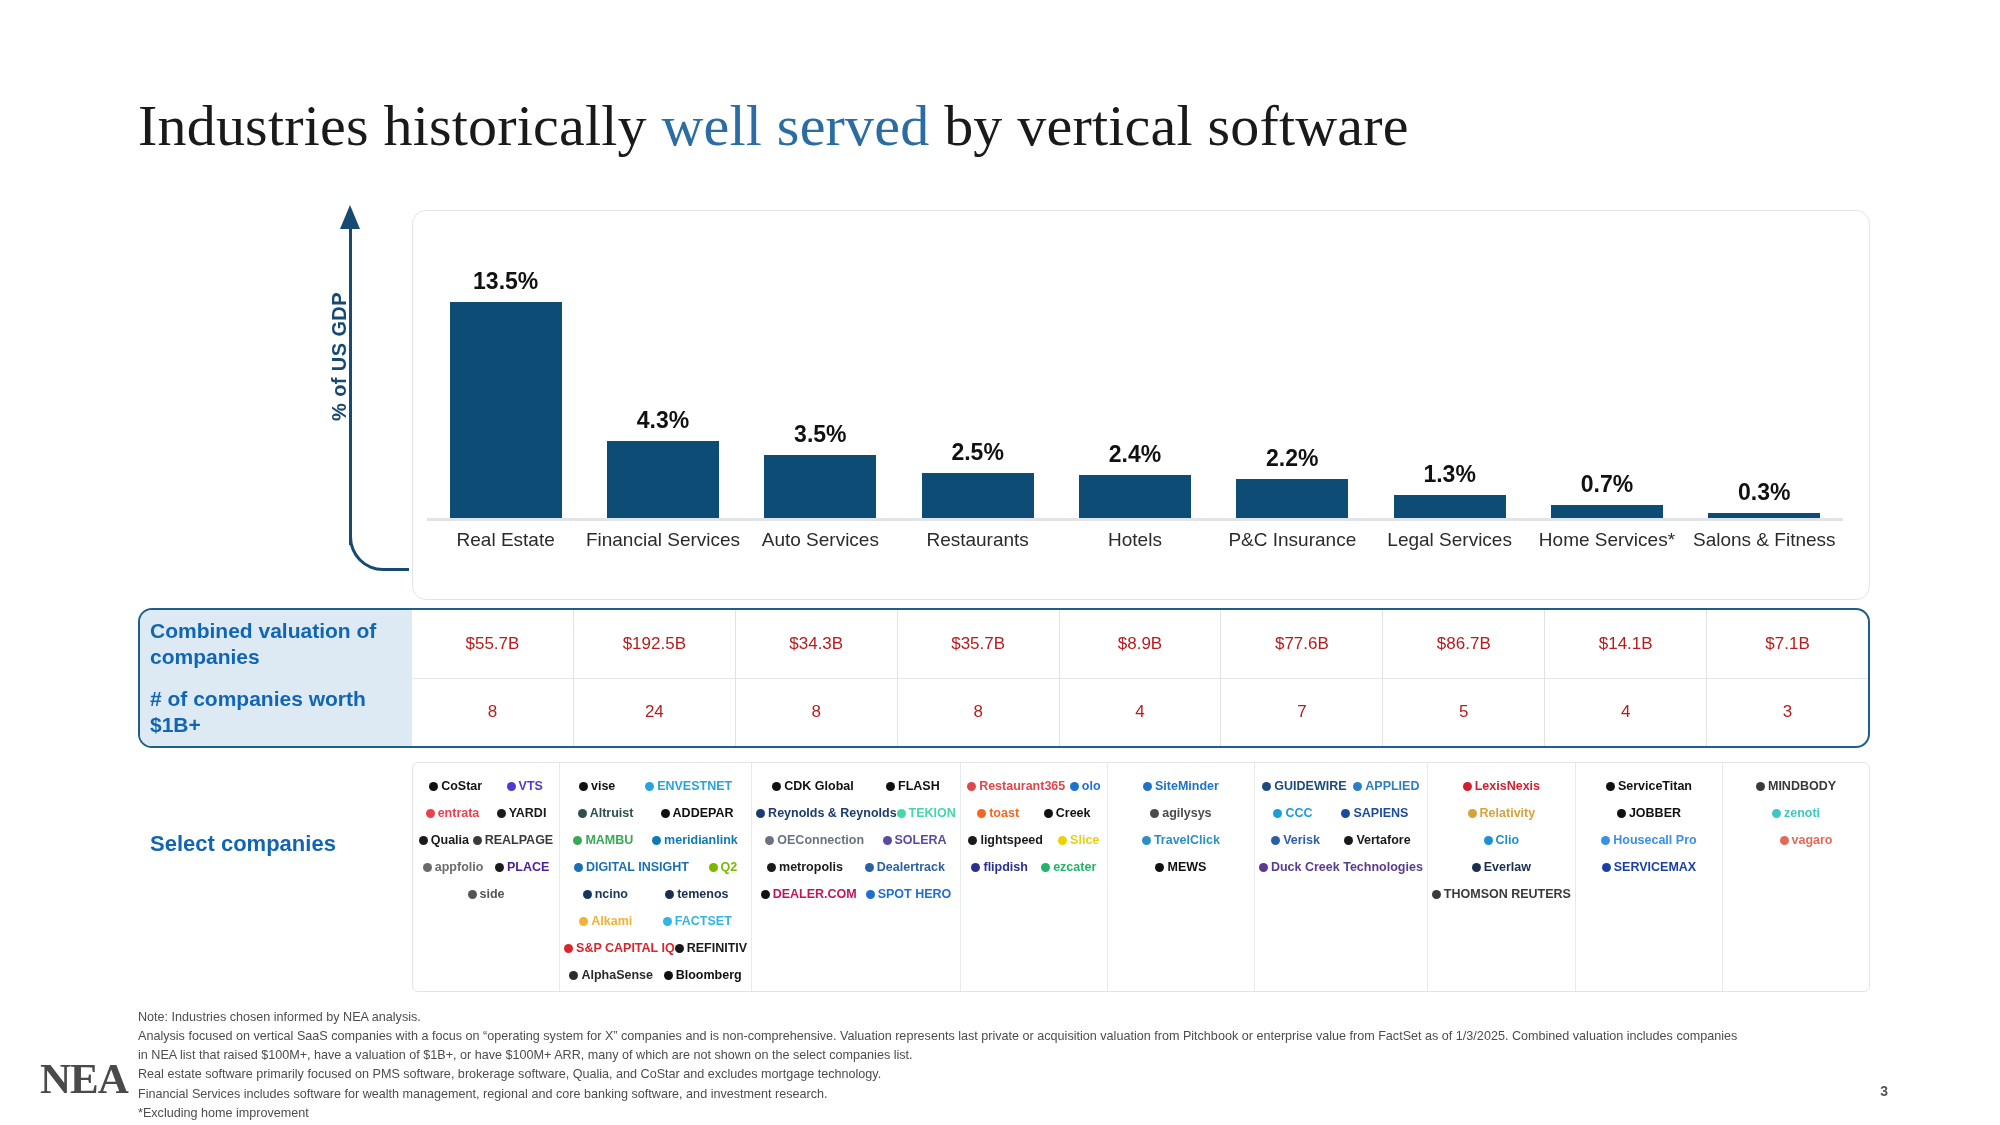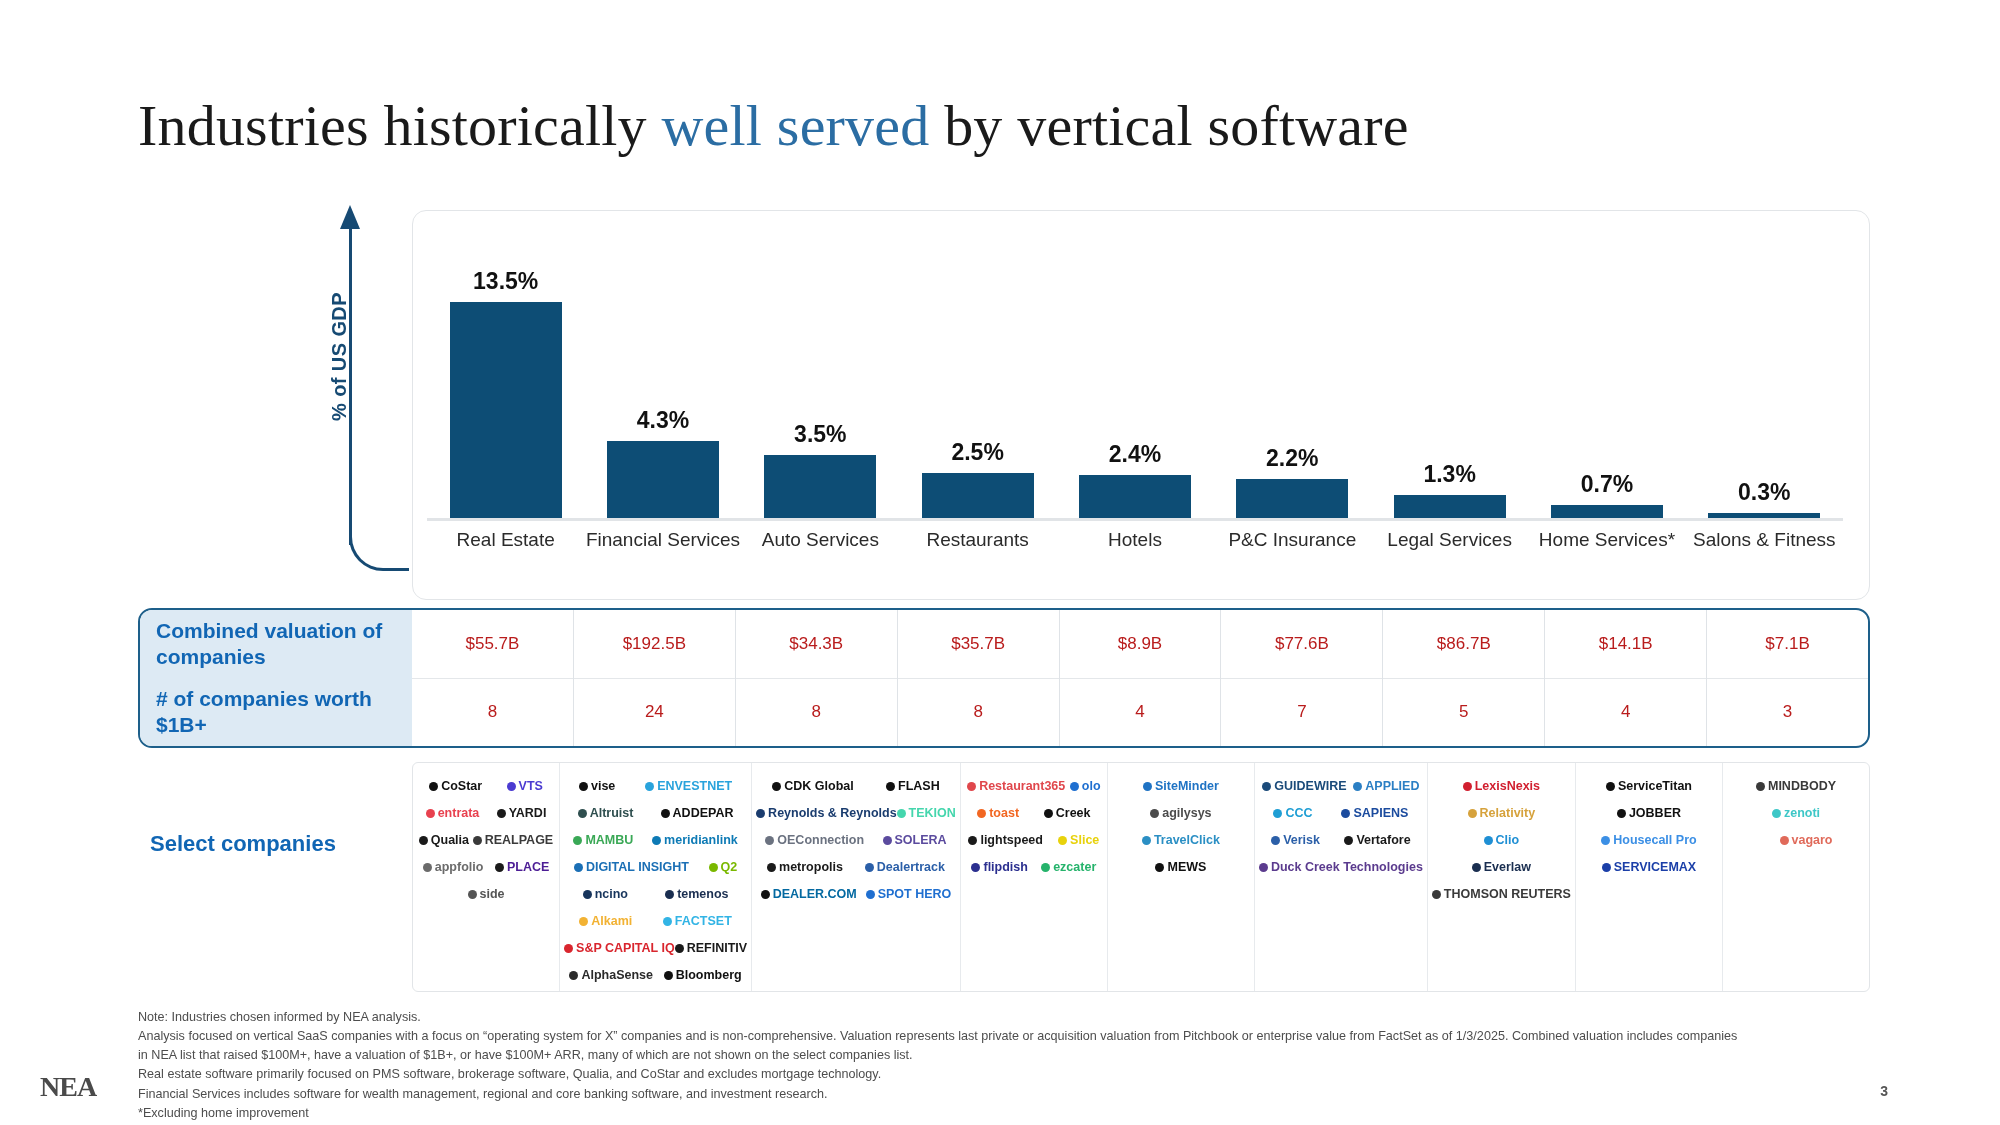--- a/index.html
+++ b/index.html
@@ -68,21 +68,21 @@
   .table-card {
     position:absolute; left:138px; top:608px; width:1732px; height:140px;
     border:2px solid #1d5f8a; border-radius:14px; background:#fff; overflow:hidden;
   }
   .table-grid { display:flex; width:100%; height:100%; }
   .tcol-label {
     width:272px; background:#ddeaf4; display:flex; flex-direction:column;
   }
   .tcol-label .lcell {
     flex:1 1 0; display:flex; align-items:center;
-    padding-left:16px; font-size:21px; font-weight:bold; color:#1166b4; line-height:1.25;
+    padding-left:10px; font-size:21px; font-weight:bold; color:#1166b4; line-height:1.25;
   }
   .tcol-label .lcell.second { border-top:1px solid #ddeaf4; }
   .tcols { flex:1 1 0; display:flex; }
   .tcol {
     flex:1 1 0; display:flex; flex-direction:column; border-left:1px solid #dfe3e7;
   }
   .tcol:first-child { border-left:none; }
   .tcell {
     flex:1 1 0; display:flex; align-items:center; justify-content:center;
     font-size:17px; color:#b91c1c;
@@ -121,21 +121,21 @@
   .notes {
     position:absolute; left:138px; top:1008px; width:1720px;
     font-size:12.6px; color:#4d4d4d; line-height:1.52;
   }
   .notes div { white-space:nowrap; }
 
   
   .nea-logo {
     position:absolute; left:40px; bottom:22px;
     font-family:"Liberation Serif", serif;
-    font-size:28px; font-weight:bold; color:#4a4a4a; letter-spacing:-1px;
+    font-size:43px; font-weight:bold; color:#4a4a4a; letter-spacing:-1px;
   }
   .page-num {
     position:absolute; right:40px; bottom:26px;
     font-size:14px; font-weight:bold; color:#555;
   }
 </style>
 </head>
 <body>
 
 <div class="slide">
@@ -427,21 +427,21 @@
               <span class="lg" style="color: rgb(26, 26, 26);">
                 <span class="dot" style="background: rgb(26, 26, 26);"></span>
                 <span>metropolis</span>
               </span>
               <span class="lg" style="color: rgb(43, 95, 168);">
                 <span class="dot" style="background: rgb(43, 95, 168);"></span>
                 <span>Dealertrack</span>
               </span>
             </div>
             <div class="logo-row">
-              <span class="lg" style="color: #0369a1;">
+              <span class="lg" style="color: #be185d;">
                 <span class="dot" style="background: rgb(17, 17, 17);"></span>
                 <span>DEALER.COM</span>
               </span>
               <span class="lg" style="color: rgb(31, 111, 208);">
                 <span class="dot" style="background: rgb(31, 111, 208);"></span>
                 <span>SPOT HERO</span>
               </span>
             </div>
           </div>
         </div>

